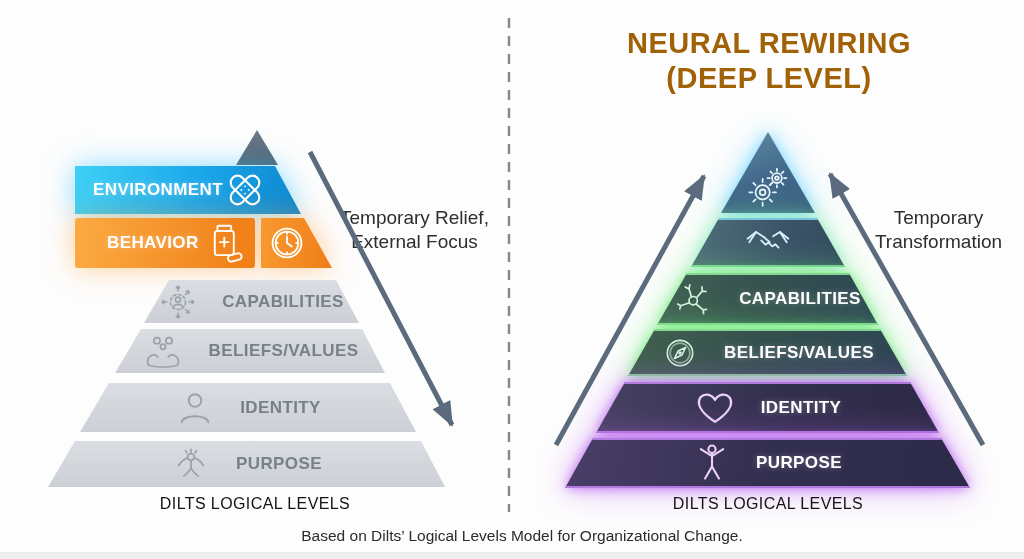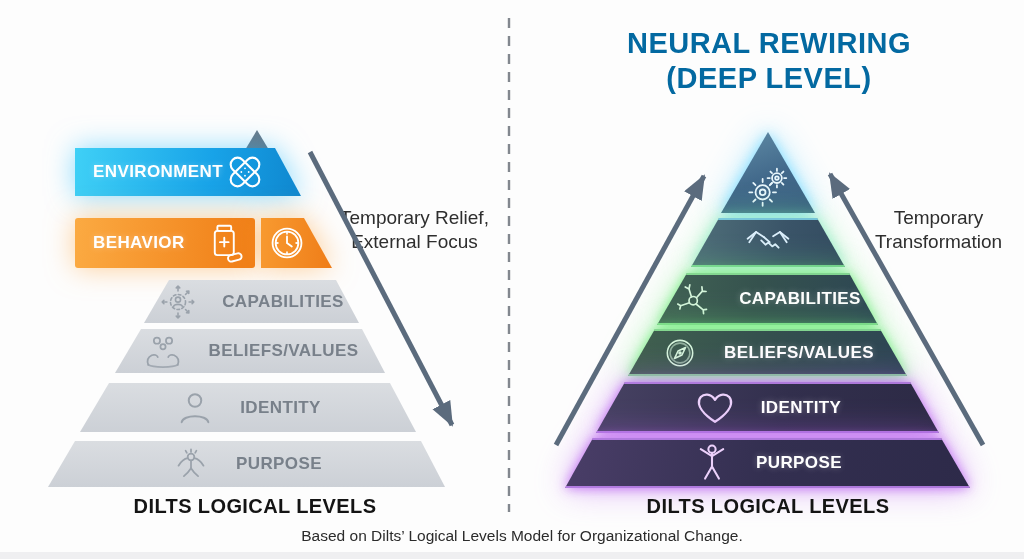--- a/index.html
+++ b/index.html
@@ -1,23 +1,23 @@
 <!DOCTYPE html>
 <html><head>
 <meta charset="utf-8">
 <style>
   html,body{margin:0;padding:0;background:#fff;}
   .canvas{position:relative;width:1024px;height:559px;background:#fdfdfd;overflow:hidden;
           font-family:"Liberation Sans",sans-serif;}
   .abs{position:absolute;}
   .title{font-weight:800;font-size:29px;line-height:35px;text-align:center;letter-spacing:.5px;}
   .title-left{color:#1d4f91;}
-  .title-right{color:#0369a1;}
+  .title-right{color:#a16207;}
   .annotation{font-size:19px;line-height:24px;text-align:center;color:#2e2e2e;}
-  .caption{font-weight:700;font-size:20px;letter-spacing:.4px;color:#141414;text-align:center;}
+  .caption{font-weight:400;font-size:16px;letter-spacing:.4px;color:#141414;text-align:center;}
   .footer{width:1024px;text-align:center;font-size:15.5px;color:#2b2b2b;}
   .lvl-label-gray{font-weight:700;font-size:17px;letter-spacing:.4px;color:#78808a;}
   .lvl-label-white{font-weight:700;font-size:17px;letter-spacing:.4px;color:#fff;
                    text-shadow:0 0 6px rgba(255,255,255,.3);}
   .flexc{display:flex;align-items:center;justify-content:center;gap:25px;}
   .flexl{display:flex;align-items:center;}
   
   .apex-gray{background:linear-gradient(180deg,#6c7a89,#52606f);
              clip-path:polygon(21px 0,42px 100%,0 100%);}
   .tz-gray{background:linear-gradient(180deg,#dadde1,#ccd0d6);}
@@ -59,41 +59,41 @@
   svg{display:block;}
 </style>
 </head>
 <body>
 
 <div class="canvas">
 
 
   <div class="abs apex-gray" style="left:236px;top:130px;width:42px;height:35px;"></div>
 
-  <div class="abs glow-env" style="left:75px;top:148px;">
+  <div class="abs glow-env" style="left:75px;top:166px;">
     <div class="band-env flexl">
       <span class="lvl-label-white" style="padding-left:18px;">ENVIRONMENT</span>
       <span style="margin-left:auto;margin-right:36px;">
         <svg width="44" height="44" viewBox="0 0 48 48" fill="none" stroke="#fff" stroke-width="2.3" stroke-linecap="round">
           <rect x="5" y="16.5" width="38" height="15" rx="7.5" transform="rotate(45 24 24)"></rect>
           <rect x="5" y="16.5" width="38" height="15" rx="7.5" transform="rotate(-45 24 24)"></rect>
           <g fill="#fff" stroke="none">
               <circle cx="24" cy="20" r="1"></circle>
               <circle cx="20" cy="24" r="1"></circle>
               <circle cx="28" cy="24" r="1"></circle>
               <circle cx="24" cy="28" r="1"></circle>
             </g>
         </svg>
       </span>
     </div>
   </div>
 
   <div class="abs glow-beh" style="left:75px;top:218px;">
     <div class="band-beh flexl">
-      <span class="lvl-label-white" style="padding-left:18px;">BEHAVIOR</span>
+      <span class="lvl-label-white" style="padding-left:18px;margin-left:14px;">BEHAVIOR</span>
       <span style="margin-left:auto;margin-right:10px;">
         <svg width="38" height="42" viewBox="0 0 44 48" fill="none" stroke="#fff" stroke-width="2.2" stroke-linecap="round" stroke-linejoin="round">
           <rect x="12" y="4" width="16" height="6" rx="1.5"></rect>
           <rect x="9" y="10" width="22" height="28" rx="3"></rect>
           <path d="M20 18v10M15 23h10"></path>
           <rect x="24" y="37" width="16" height="7.5" rx="3.75" transform="rotate(-14 32 40)"></rect>
         </svg>
       </span>
     </div>
   </div>

